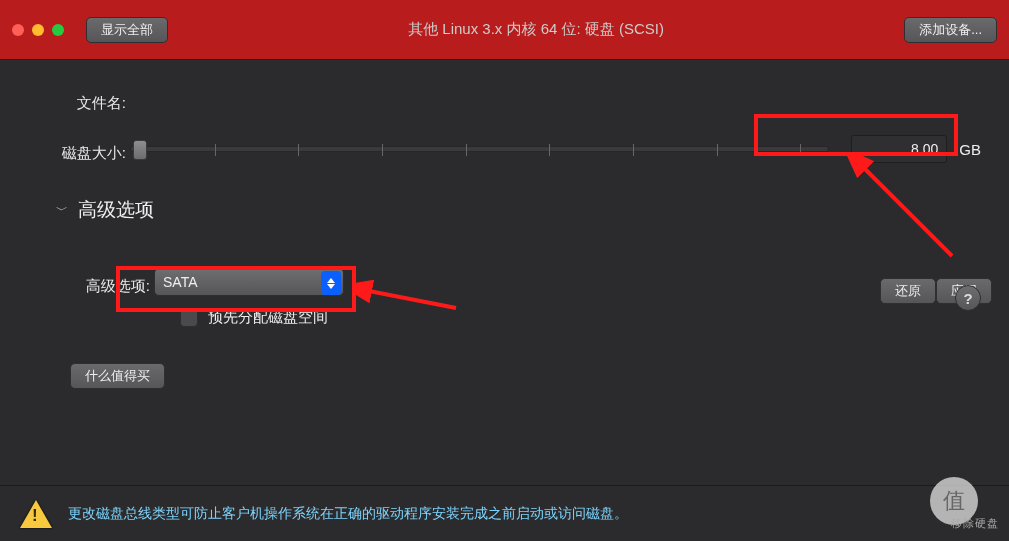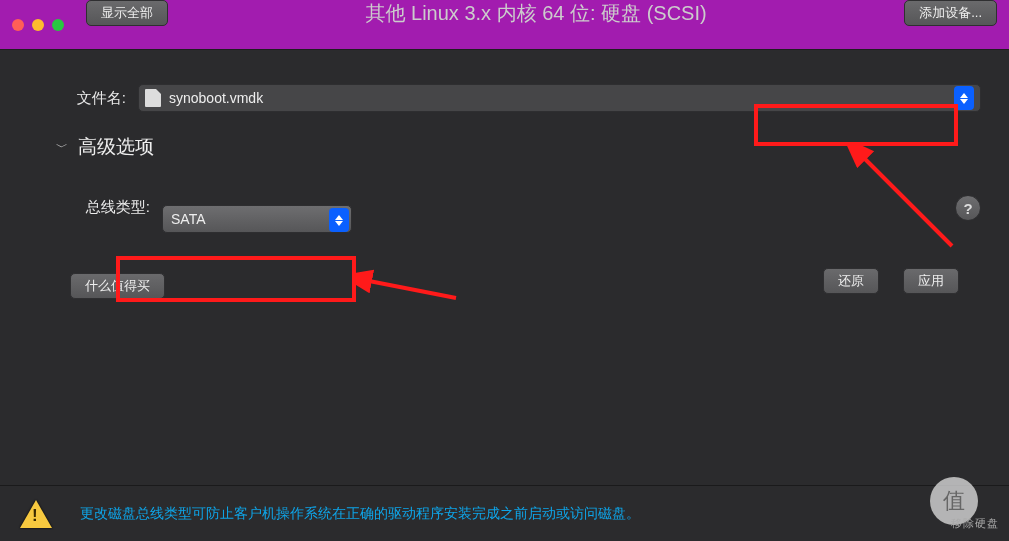--- a/index.html
+++ b/index.html
@@ -7,23 +7,24 @@
     width: 1009px;
     height: 541px;
     background: #2b2b2d;
     font-family: -apple-system, "Helvetica Neue", Arial, sans-serif;
     font-size: 13px;
     color: #ddd;
     overflow: hidden;
     position: relative;
   }
   .titlebar {
-    height: 50px;
-    background: #a21caf;
+    height: 60px;
+    background: #b91c1c;
     display: flex;
+    align-items: center;
     padding: 0 12px;
     gap: 8px;
     border-bottom: 1px solid #1e1e1f;
   }
   .traffic-lights { display: flex; gap: 8px; align-items: center; margin-right: 14px; }
   .tl-dot { width: 12px; height: 12px; border-radius: 50%; }
   .btn {
     background: #5a5a5c;
     background-image: linear-gradient(#6a6a6c,#565658);
     color: #eee;
@@ -34,31 +35,31 @@
     font-size: 13px;
     display: inline-flex;
     align-items: center;
     justify-content: center;
     cursor: default;
   }
   .titlebar-title {
     flex: 1;
     text-align: center;
     color: #ccc;
-    font-size: 20px;
+    font-size: 15px;
   }
   .content {
     padding: 34px 28px 0 28px;
     position: relative;
   }
   .row {
     display: flex;
-    align-items: center;
+    align-items: flex-end;
     margin-bottom: 22px;
-    gap: 12px;
+    gap: 4px;
   }
   .label {
     width: 98px;
     text-align: right;
     color: #eaeaea;
     font-size: 15px;
   }
   .field-wrap {
     flex: 1;
     display: flex;
@@ -128,21 +129,21 @@
   }
   .size-unit{color:#eee;font-size:15px;margin-left:2px;}
   .red-box{position:absolute;border:4px solid #ff1a1a;pointer-events:none;}
 
   .disclosure-row {
     display:flex;align-items:center;gap:10px;
     margin: 0 0 22px 28px;
   }
   .chev { color:#bbb; font-size:12px;}
   .disclosure-label{ color:#eee; font-size:19px;}
-  .action-btns{ position:absolute; right:50px; top:218px; display:flex; gap:24px;}
+  .action-btns{ position:absolute; right:17px; top:218px; display:flex; gap:0;}
 
   .row.bus { margin-bottom:12px; }
   .select {
     background:#5a5a5c;
     background-image:linear-gradient(#6e6e70,#565658);
     border:1px solid #2e2e30;
     border-radius:5px;
     height:28px;
     display:flex;align-items:center;
     padding:0 8px;
@@ -179,21 +180,21 @@
   }
   .warning-icon{width:32px;height:28px;position:relative;}
   .warning-tri{
     width:0;height:0;
     border-left:16px solid transparent;
     border-right:16px solid transparent;
     border-bottom:28px solid #f7c93f;
     filter:drop-shadow(0 0 1px #000);
   }
   .warning-bang{position:absolute;left:12px;top:6px;color:#3a2a00;font-weight:bold;font-size:17px;}
-  .footer-text{color:#0ea5e9;font-size:14px;margin-left:12px;}
+  .footer-text{color:#7dd3fc;font-size:14px;}
 
   .watermark{
     position:absolute; right:12px; bottom:12px;
     width:86px;height:56px;
     display:flex;align-items:center;justify-content:center;
   }
   .wm-circle{
     width:48px;height:48px;border-radius:50%;
     background:rgba(240,240,240,0.7);
     display:flex;align-items:center;justify-content:center;
@@ -215,54 +216,66 @@
   </div>
   <div class="btn">显示全部</div>
   <div class="titlebar-title">其他 Linux 3.x 内核 64 位: 硬盘 (SCSI)</div>
   <div class="btn">添加设备...</div>
 </div>
 
 <div class="content">
 
   <div class="row">
     <div class="label">文件名:</div>
-    <div class="field-wrap">
-      <div class="file-field">
-        <div class="file-icon"></div>
-        <div class="file-text">synoboot.vmdk</div>
-        <div class="stepper-end">
-          <div class="tri-up"></div>
-            <div class="tri-down"></div>
-        </div>
+  </div>
+
+  <div class="row" style="margin-bottom:34px;">
+    <div class="label">磁盘大小:</div>
+    <div class="field-wrap" style="position:relative;">
+      <div class="slider-track">
+        <div class="slider-tick" style="left:12%"></div>
+        <div class="slider-tick" style="left:24%"></div>
+        <div class="slider-tick" style="left:36%"></div>
+        <div class="slider-tick" style="left:48%"></div>
+        <div class="slider-tick" style="left:60%"></div>
+        <div class="slider-tick" style="left:72%"></div>
+        <div class="slider-tick" style="left:84%"></div>
+        <div class="slider-tick" style="left:96%"></div>
+        <div class="slider-thumb"></div>
       </div>
+      <input class="size-box" value="8.00" style="">
+      <span class="size-unit">GB</span>
     </div>
   </div>
-
 
   <div class="disclosure-row">
     <span class="chev">﹀</span>
     <span class="disclosure-label">高级选项</span>
   </div>
 
   <div class="action-btns">
     <div class="btn">还原</div>
     <div class="btn">应用</div>
   </div>
 
   <div class="row bus" style="margin-top:18px;">
-    <div class="label" style="width:122px">总线类型:</div>
+    <div class="label" style="width:122px">高级选项:</div>
     <div class="select">
       <span>SATA</span>
       <div class="stepper-end">
         <div class="tri-up"></div>
           <div class="tri-down"></div>
       </div>
     </div>
   </div>
 
+  <div class="check-row">
+    <div class="checkbox"></div>
+    <div class="check-label">预先分配磁盘空间</div>
+  </div>
 
   <div class="btn remove-btn">什么值得买</div>
 
   <div class="help-btn">?</div>
 
   
   <div class="red-box" style="left:754px;top:54px;width:204px;height:42px;"></div>
   <div class="red-box" style="left:116px;top:206px;width:240px;height:46px;"></div>
 
   

